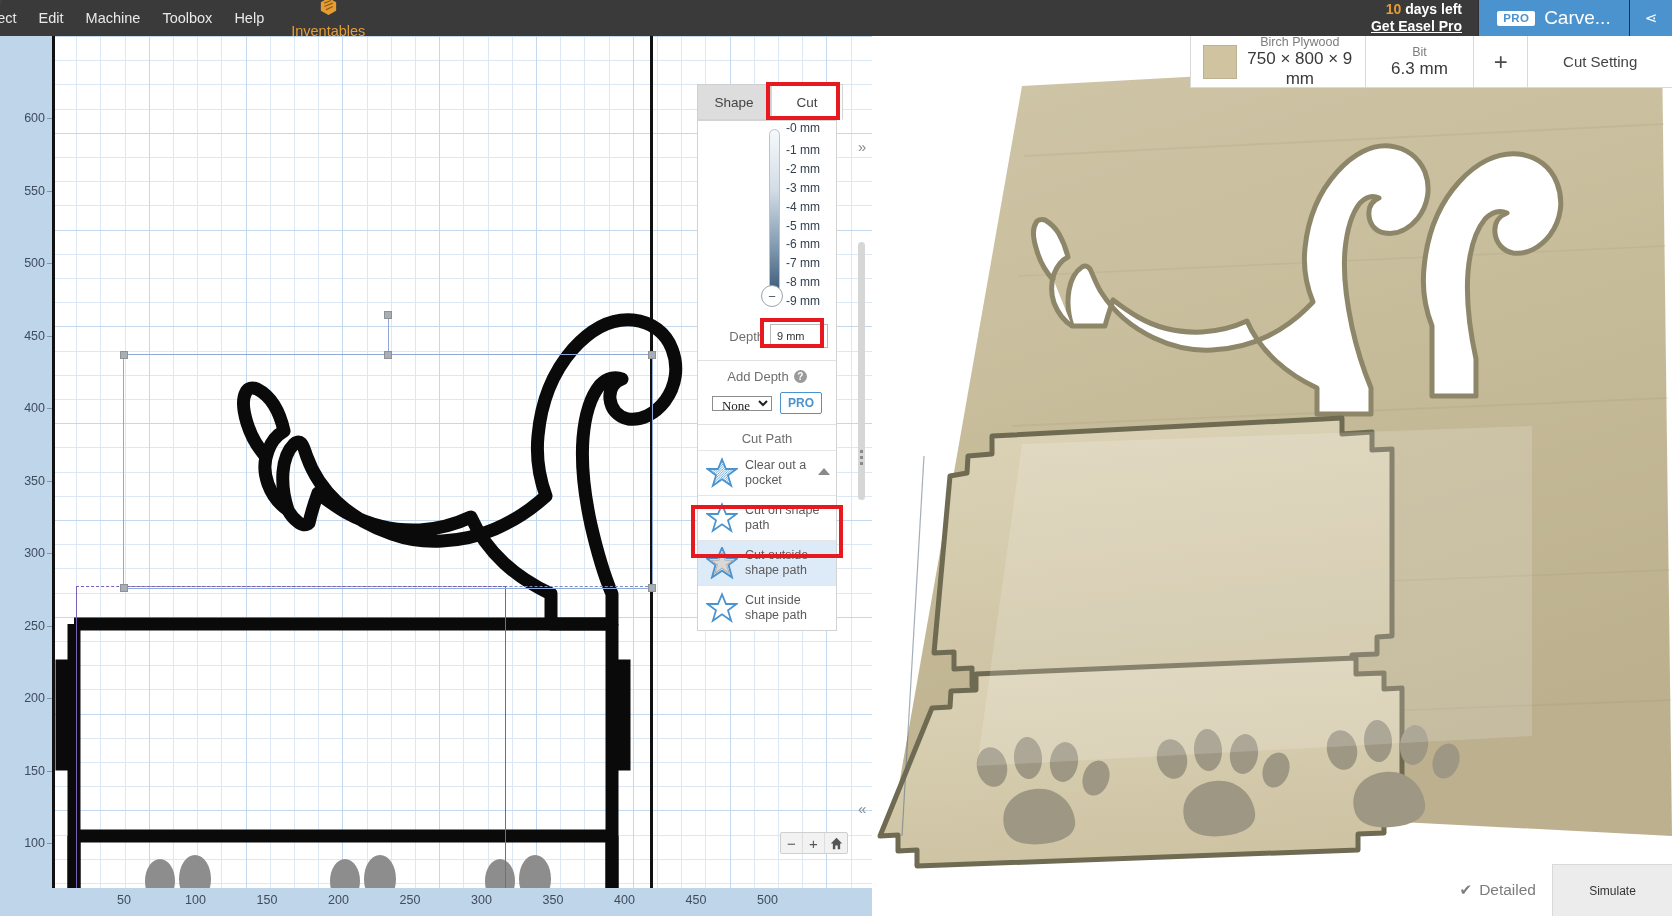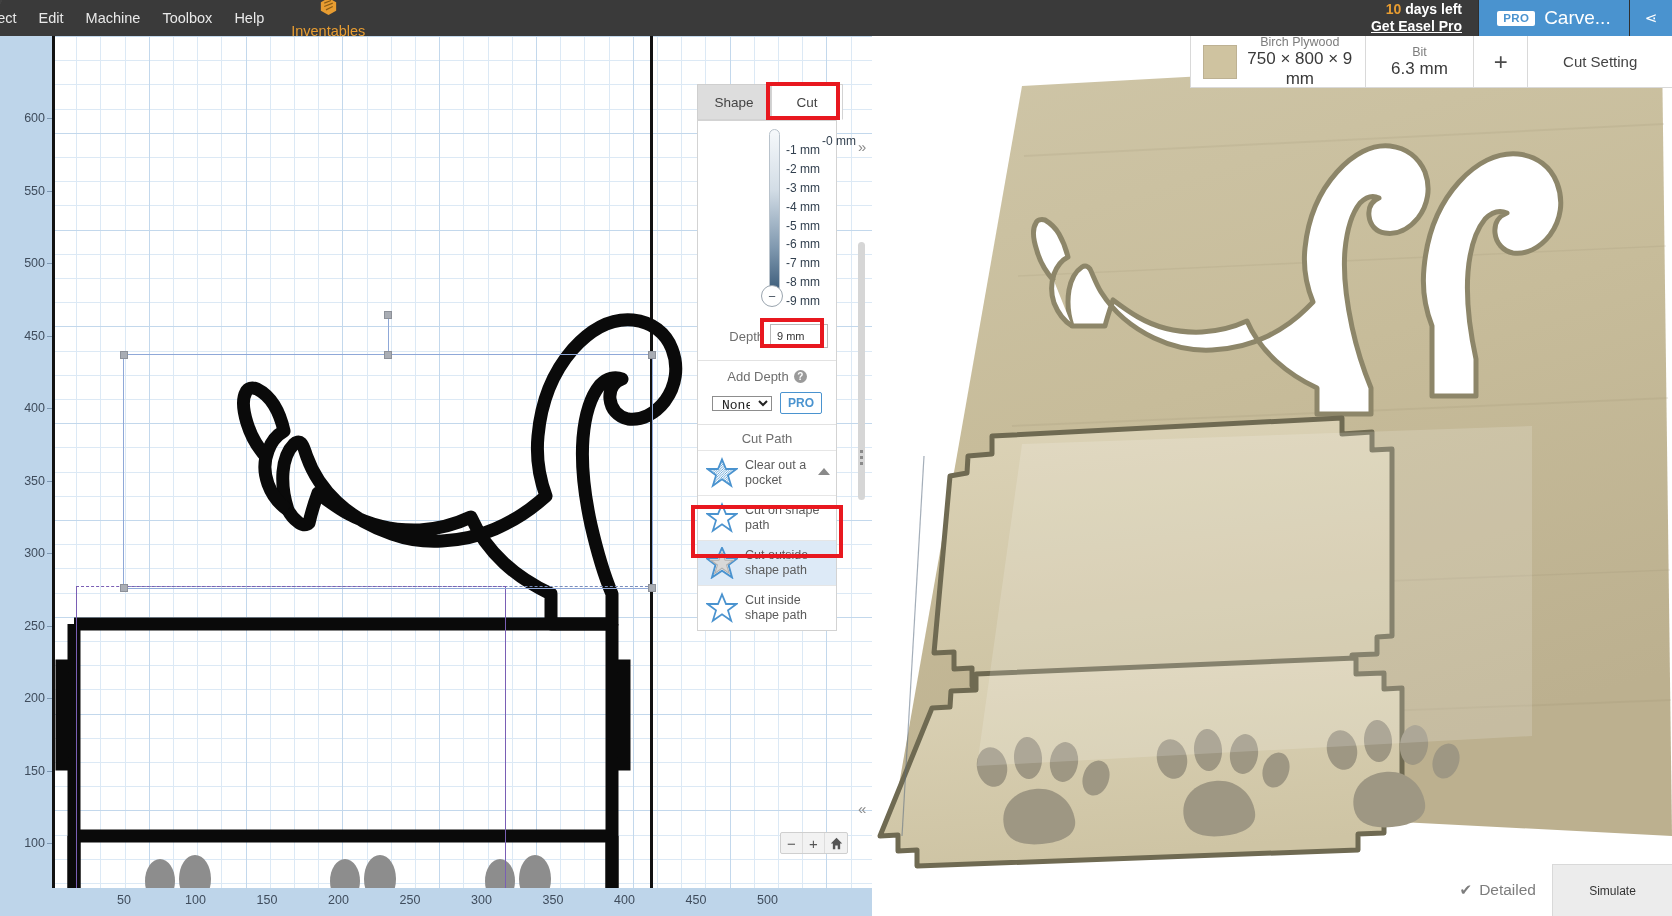--- a/index.html
+++ b/index.html
@@ -193,21 +193,21 @@
     color: #fff; font-size: 10px; line-height: 13px; text-align: center;
     font-weight: bold;
   }
   .adddepth-row {
     display: flex; align-items: center; justify-content: center; gap: 8px;
     padding: 6px 0 10px; border-bottom: 1px solid #e2e2e2;
   }
   .sel-none {
     width: 60px; height: 15px; border: 1px solid #8d8d8d; background: #fff;
     font-size: 13px; color: #222; padding: 0 5px;
-    font-family: Liberation Mono, monospace;
+    font-family: Liberation Serif, serif;
   }
   .pro-outline {
     border: 1px solid #4a93cf; color: #4a93cf; font-size: 12px;
     font-weight: bold; padding: 3px 7px; background: #fff; border-radius: 2px;
   }
   .cutpath-title {
     text-align: center; font-size: 13px; color: #6e6e6e; padding: 6px 0 4px;
   }
   .cutpath-opt {
     display: flex; align-items: center; gap: 7px; padding: 6px 4px 6px 8px;
@@ -472,21 +472,21 @@
 
   <div class="tabs">
     <div class="tab-shape">Shape</div>
     <div class="tab-cut">Cut</div>
   </div>
 
   <div class="cut-panel">
     <div class="slider-area">
       <div class="slider-track"></div>
       <div class="slider-labels" id="slider-labels">
-          <div style="top: 13px; margin-left: 36px;">-0 mm</div>
+          <div style="top: 0;">-0 mm</div>
           <div style="top: 21.9px;">-1 mm</div>
           <div style="top: 40.8px;">-2 mm</div>
           <div style="top: 59.7px;">-3 mm</div>
           <div style="top: 78.6px;">-4 mm</div>
           <div style="top: 97.5px;">-5 mm</div>
           <div style="top: 116.4px;">-6 mm</div>
           <div style="top: 135.3px;">-7 mm</div>
           <div style="top: 154.2px;">-8 mm</div>
           <div style="top: 173.1px;">-9 mm</div>
         </div>

